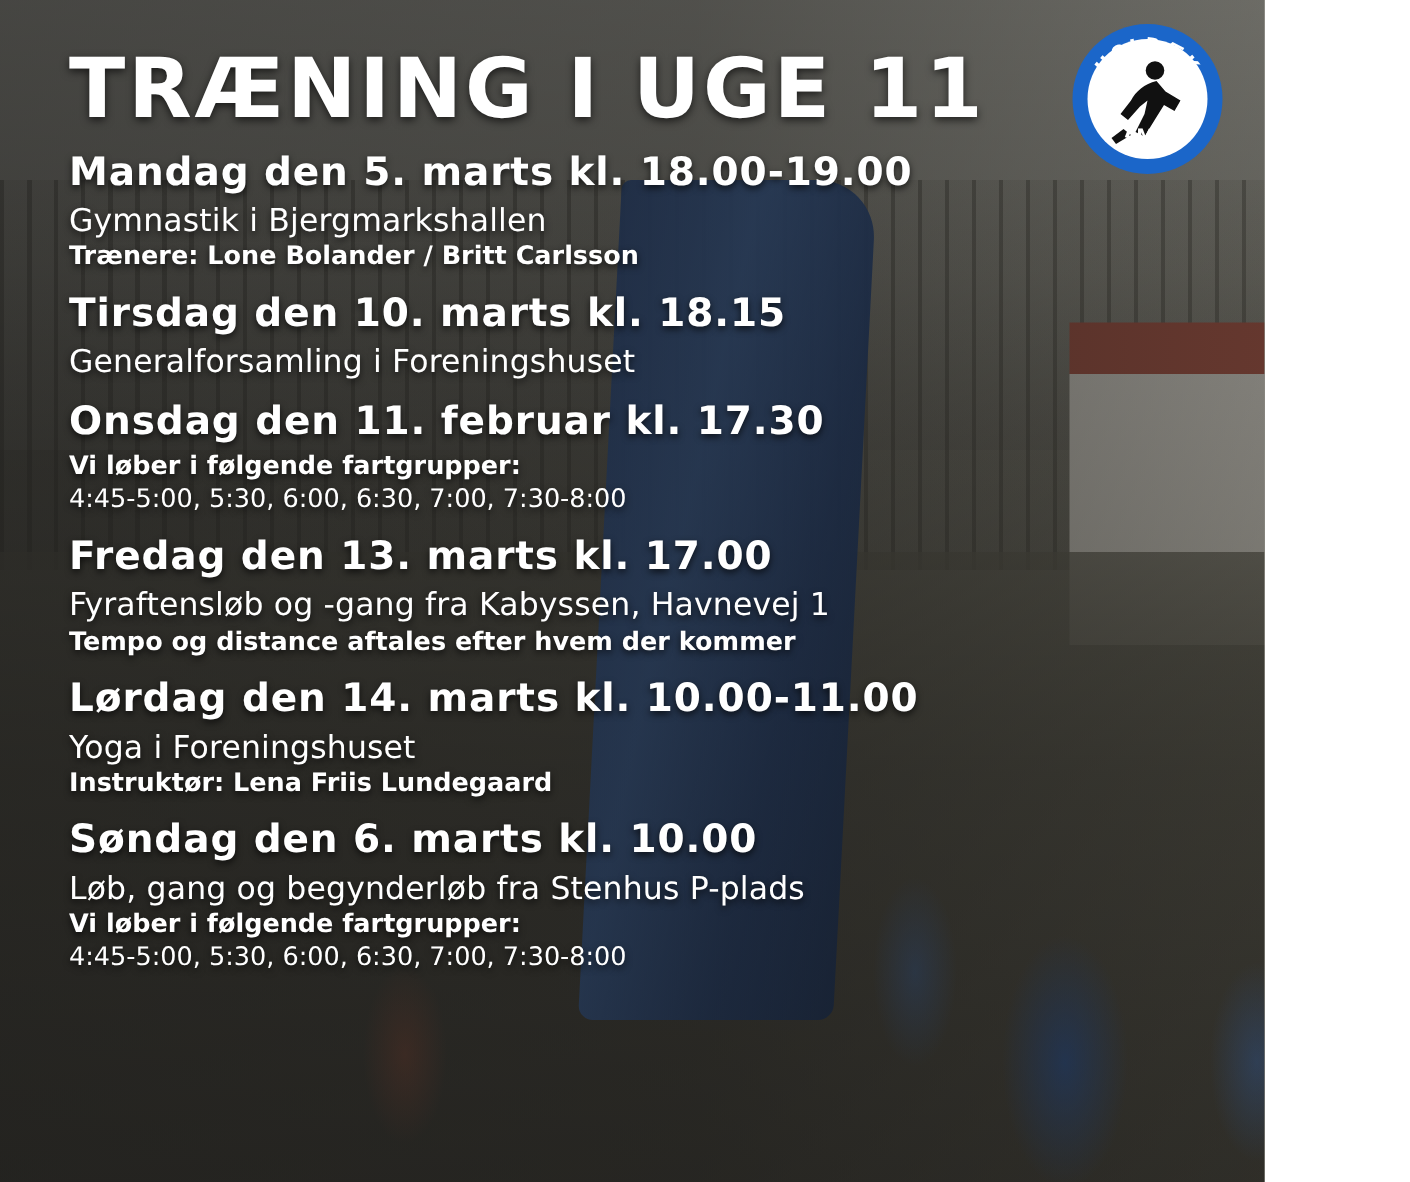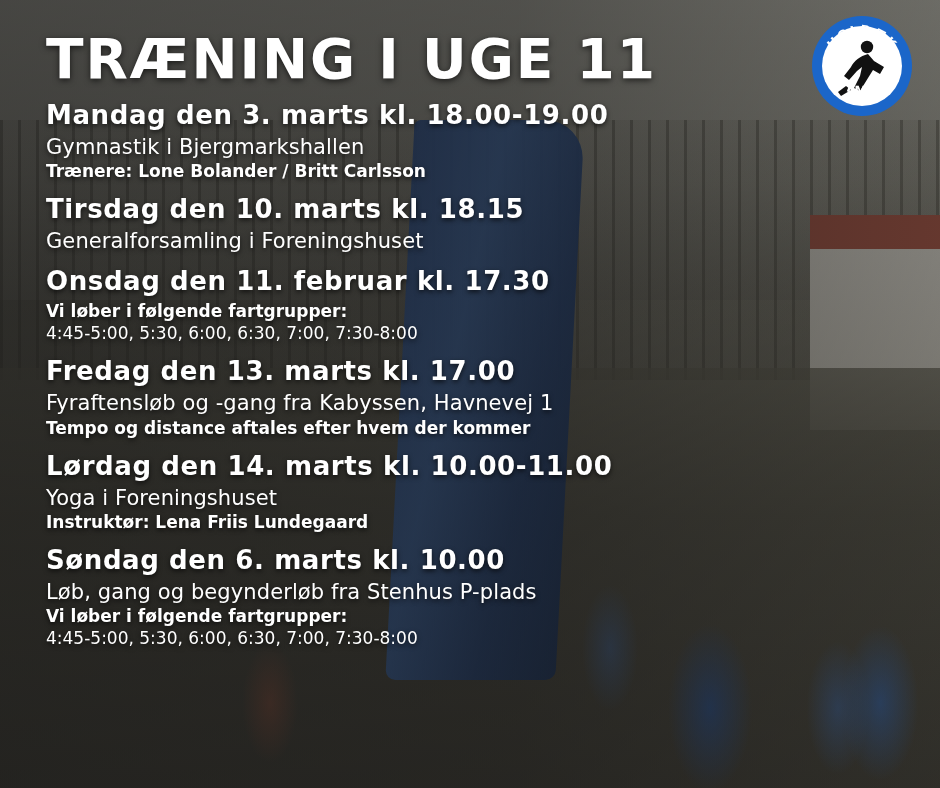--- a/index.html
+++ b/index.html
@@ -7,21 +7,21 @@
     padding: 0;
   }
   body {
     width: 940px;
     height: 788px;
     overflow: hidden;
     font-family: "DejaVu Sans", sans-serif;
   }
   .poster {
     position: relative;
-    width: 940px;
+    width: 843px;
     height: 788px;
     background: #6f6d64;
     overflow: hidden;
   }
   
   .bg {
     position: absolute;
     inset: 0;
     background:
       linear-gradient(180deg, rgba(150,150,142,0.55) 0%, rgba(120,120,112,0.35) 28%, rgba(95,95,88,0.25) 55%, rgba(80,78,70,0.45) 100%),
@@ -152,21 +152,21 @@
     <div class="bg-ground"></div>
     <div class="bg-banner"></div>
     <div class="bg-people"></div>
   </div>
   <div class="scrim"></div>
 
   <div class="content">
     <h1 class="title">TRÆNING I UGE 11</h1>
 
     <div class="day-block">
-      <div class="day-head">Mandag den 3. marts kl. 18.00-19.00</div>
+      <div class="day-head">Mandag den 5. marts kl. 18.00-19.00</div>
       <div class="line-1">Gymnastik i Bjergmarkshallen</div>
       <div class="line-2">Trænere: Lone Bolander / Britt Carlsson</div>
     </div>
 
     <div class="day-block">
       <div class="day-head">Tirsdag den 10. marts kl. 18.15</div>
       <div class="line-1">Generalforsamling i Foreningshuset</div>
     </div>
 
     <div class="day-block">

